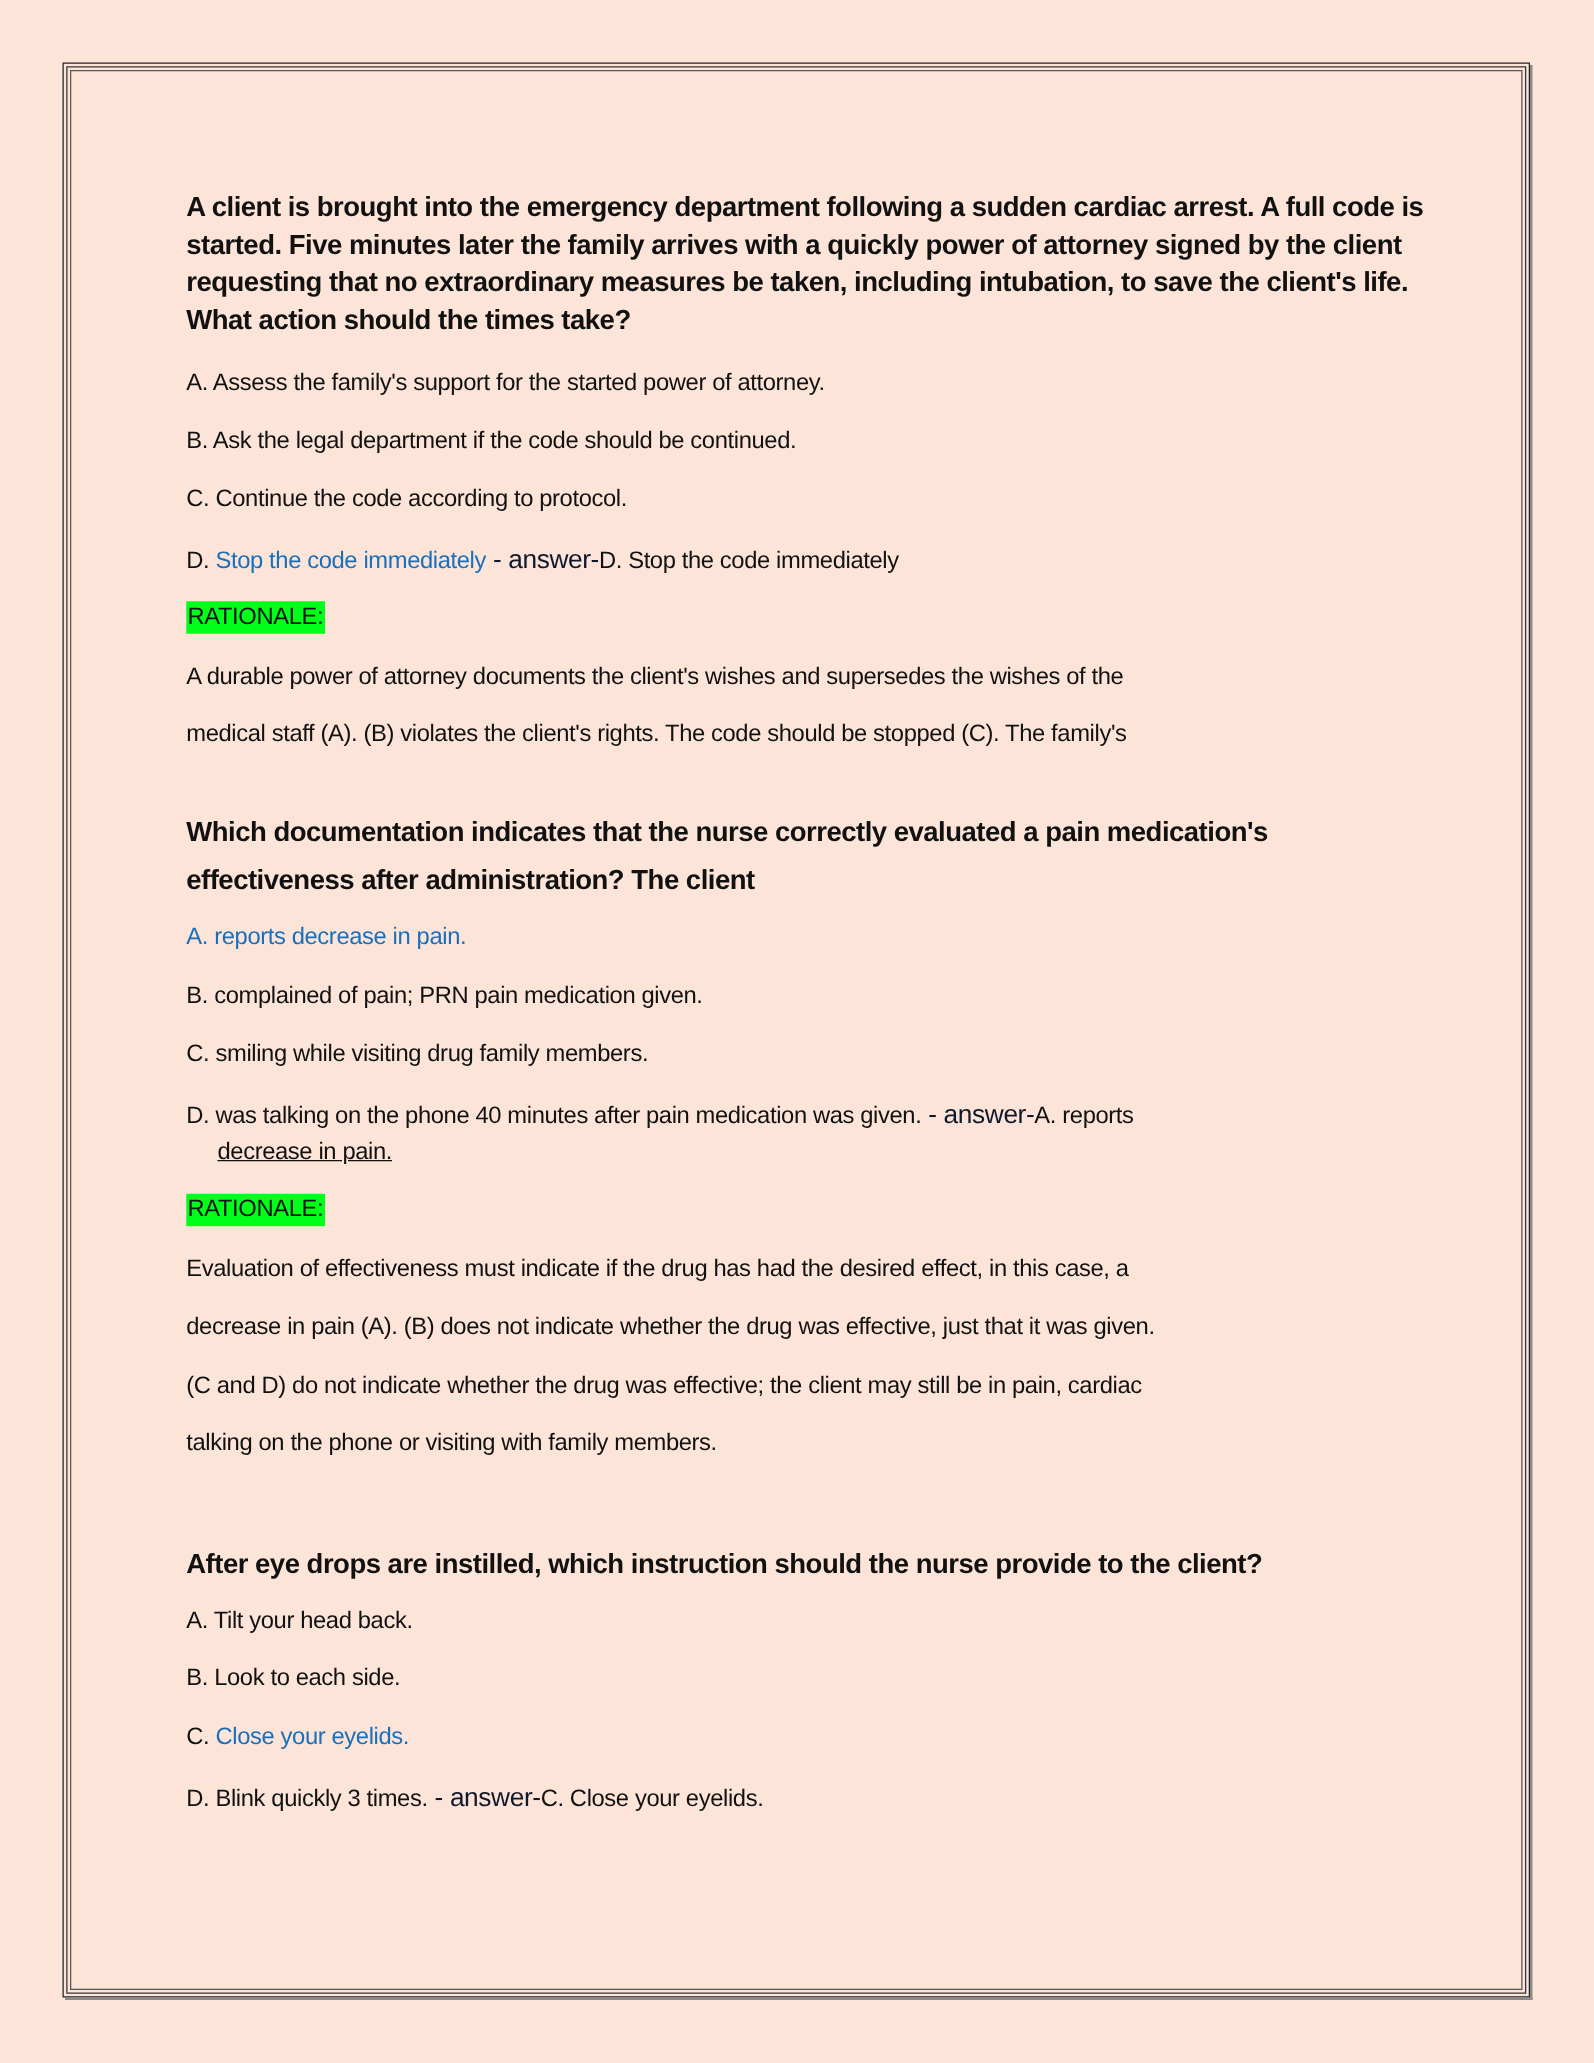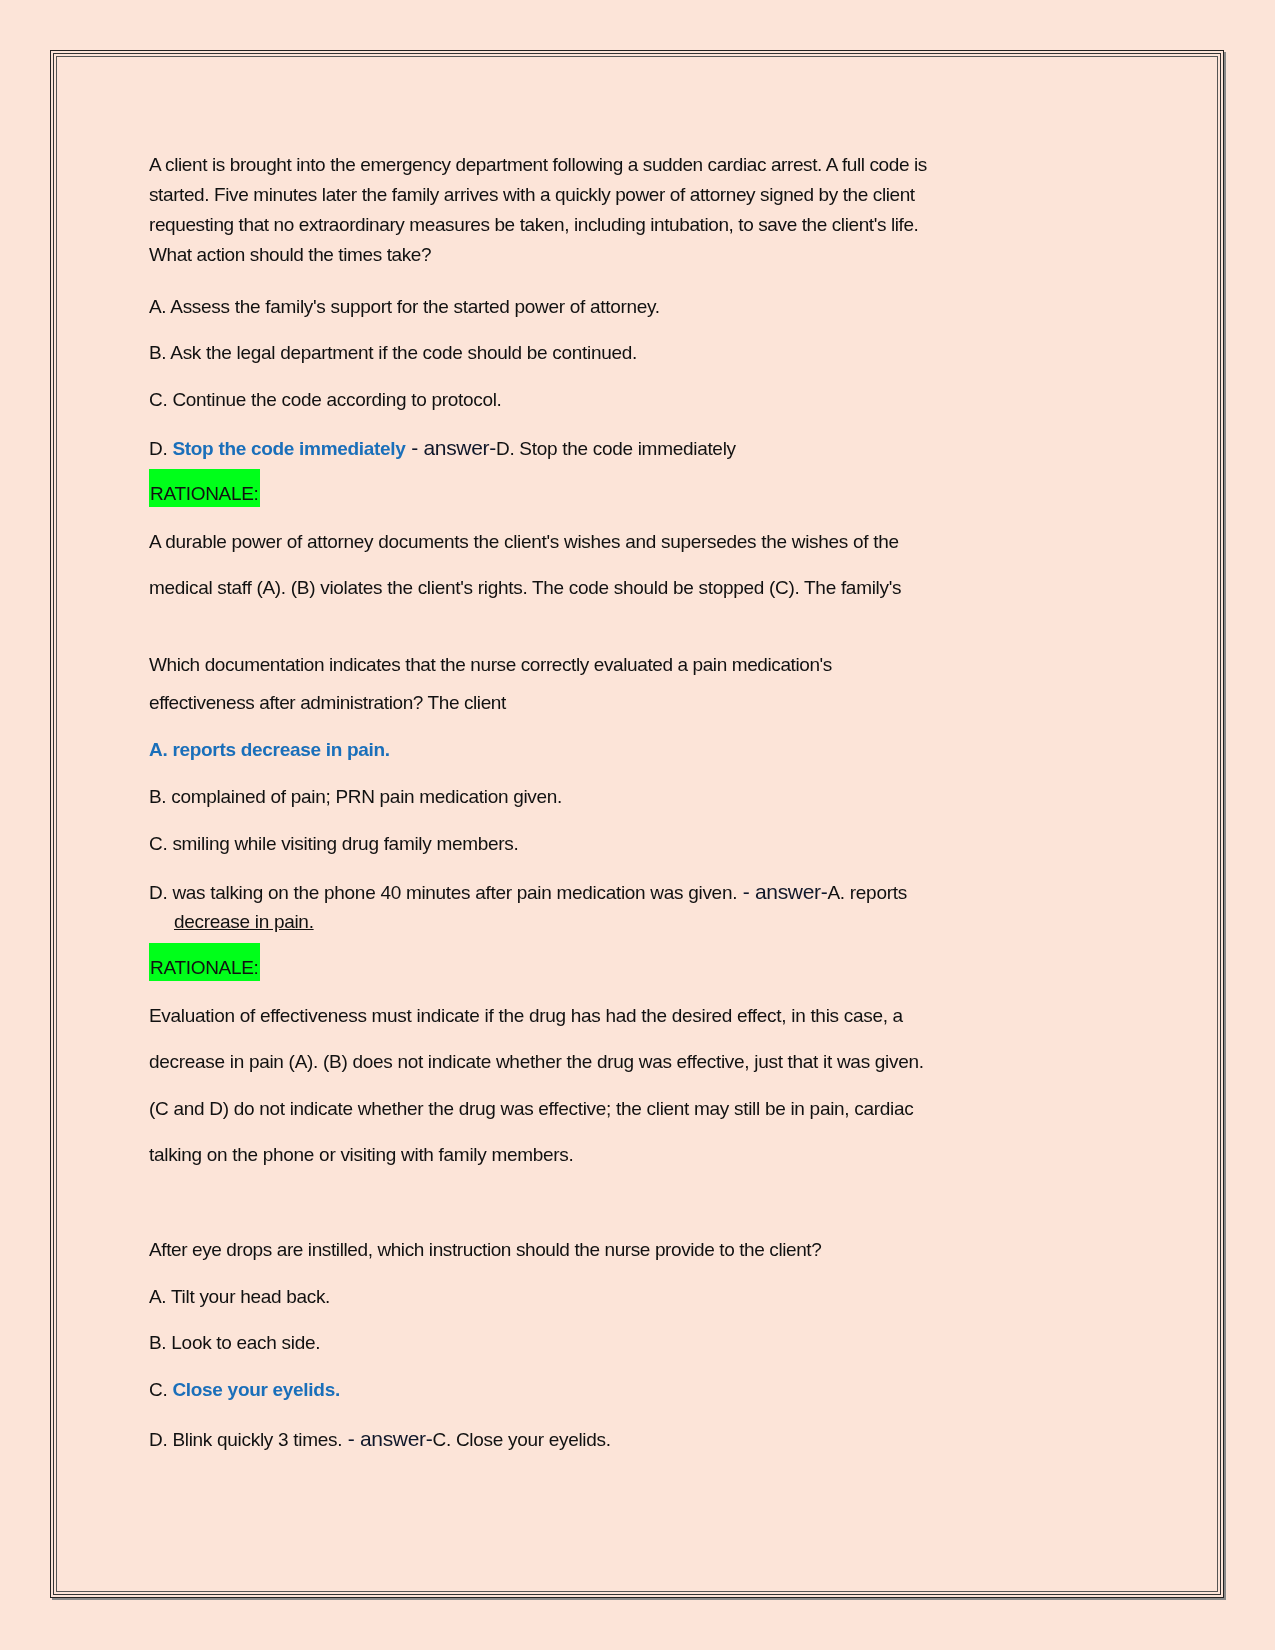--- a/index.html
+++ b/index.html
@@ -36,26 +36,26 @@
     pointer-events: none;
   }
   .line {
     position: absolute;
     left: 149px;
     white-space: nowrap;
     font-size: 19px;
     letter-spacing: -0.3px;
     line-height: 1;
   }
-  .stem { font-weight: normal; font-size: 19px; letter-spacing: -0.4px; }
-  .blue { color: #1a6fba; font-weight: bold; }
+  .stem { font-weight: bold; font-size: 22px; letter-spacing: -0.4px; }
+  .blue { color: #1a6fba; }
   .green { color: #0f172a; font-size: 21px; }
   .rationale {
     background: #00ff1a;
-    padding: 14px 1px 3px 1px;
+    padding: 2px 1px 3px 1px;
     color: #111;
   }
   .indent { left: 174px; text-decoration: underline; }
 </style>
 </head>
 <body>
 
 <div class="frame">
   <div class="inner1"></div>
   <div class="inner2"></div>

